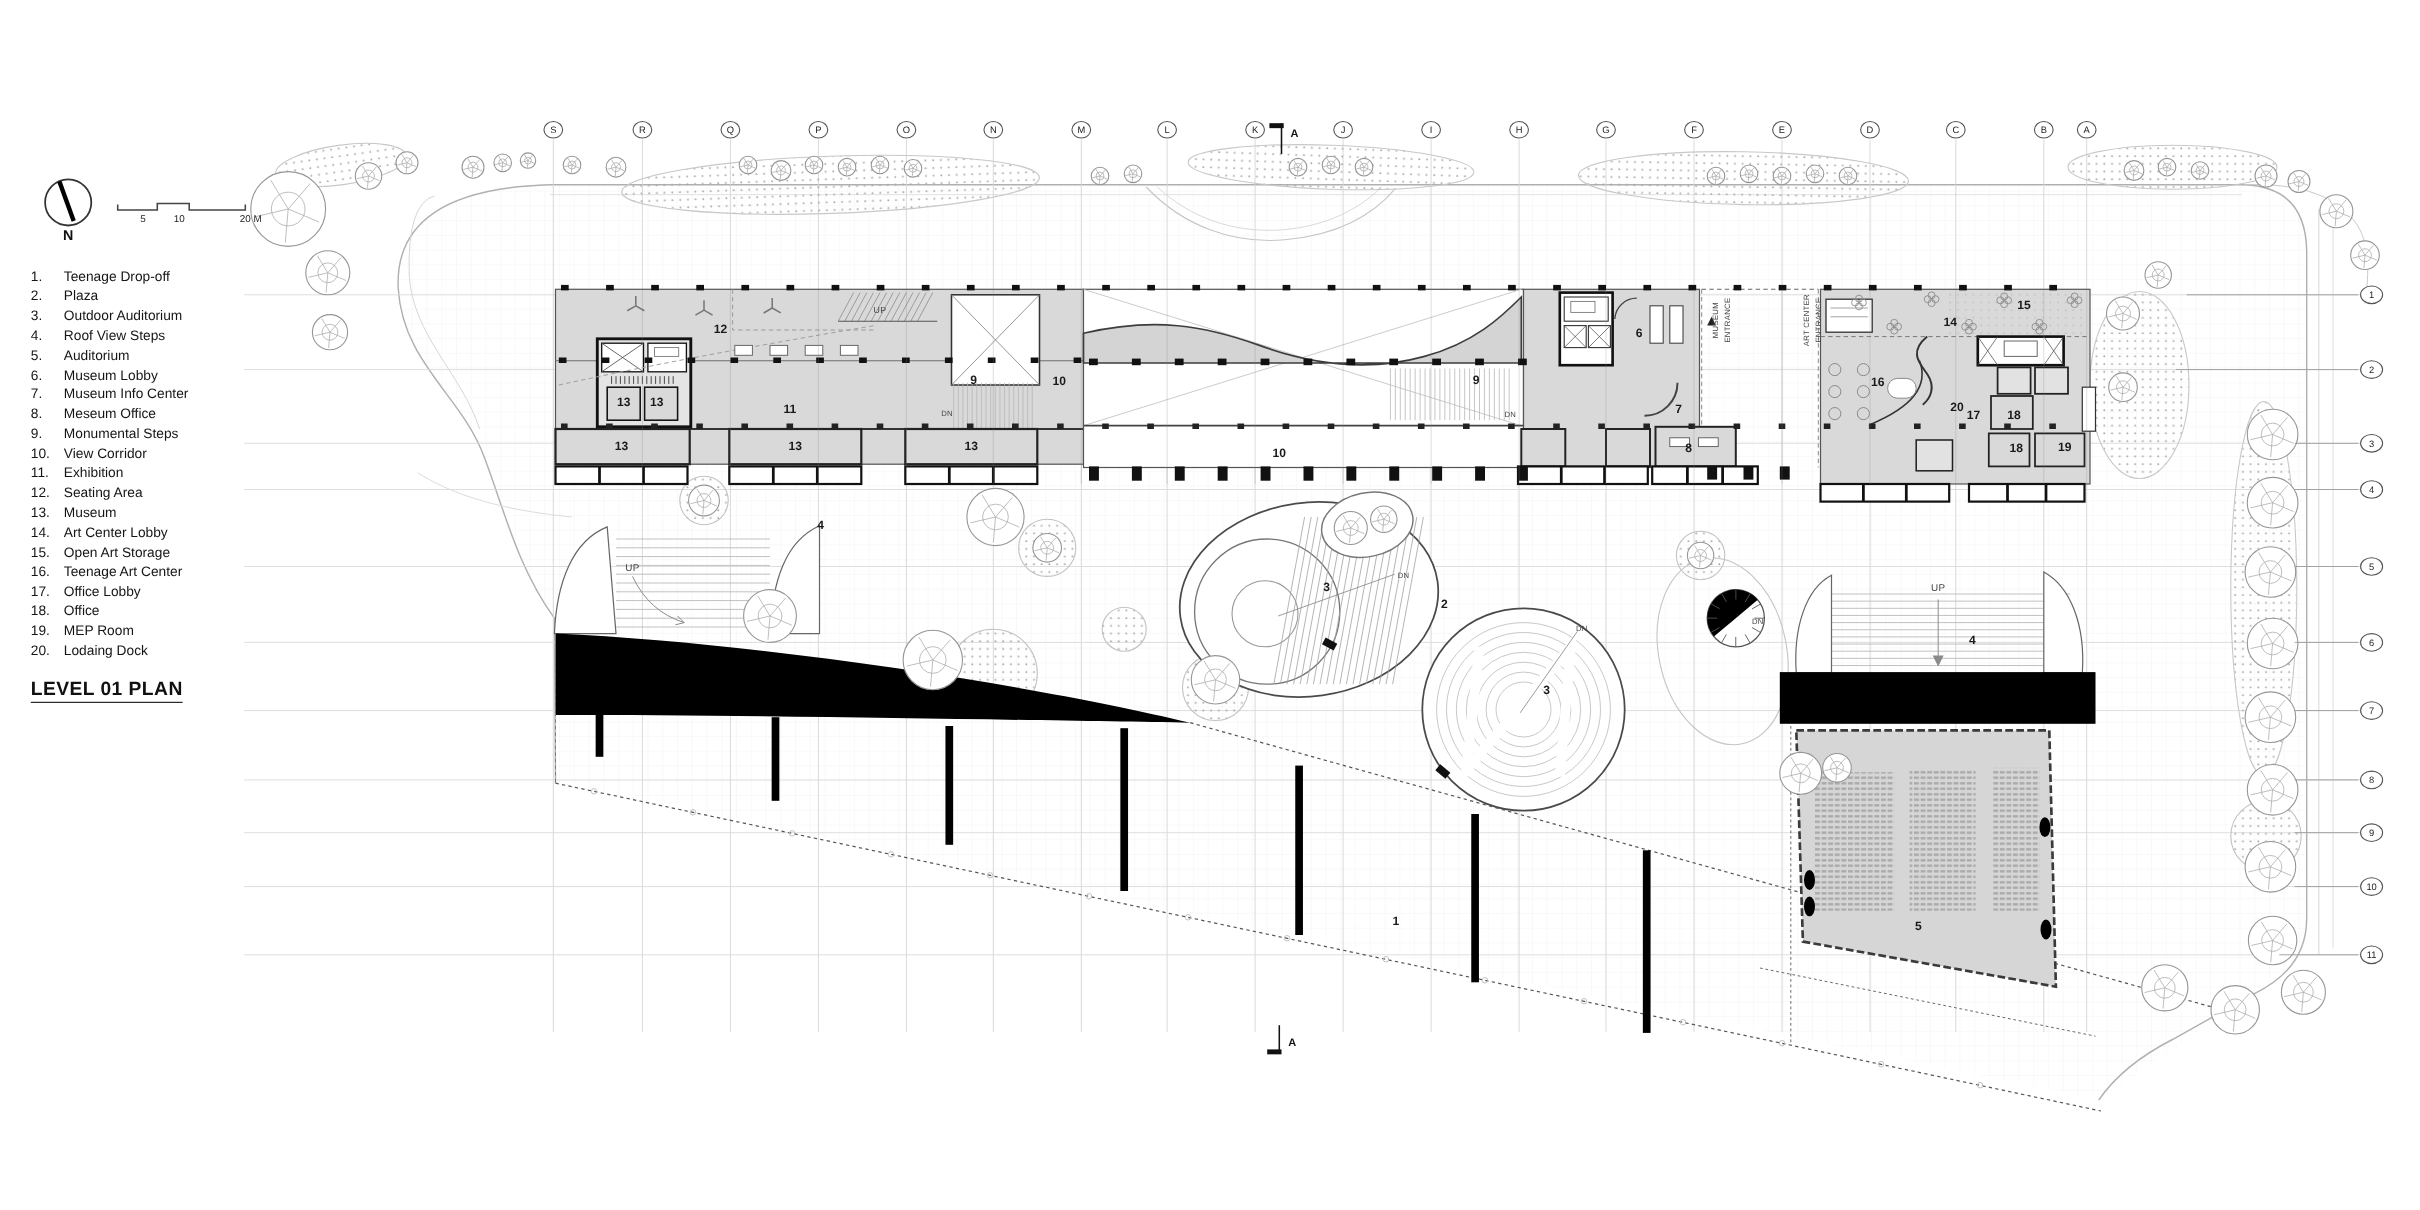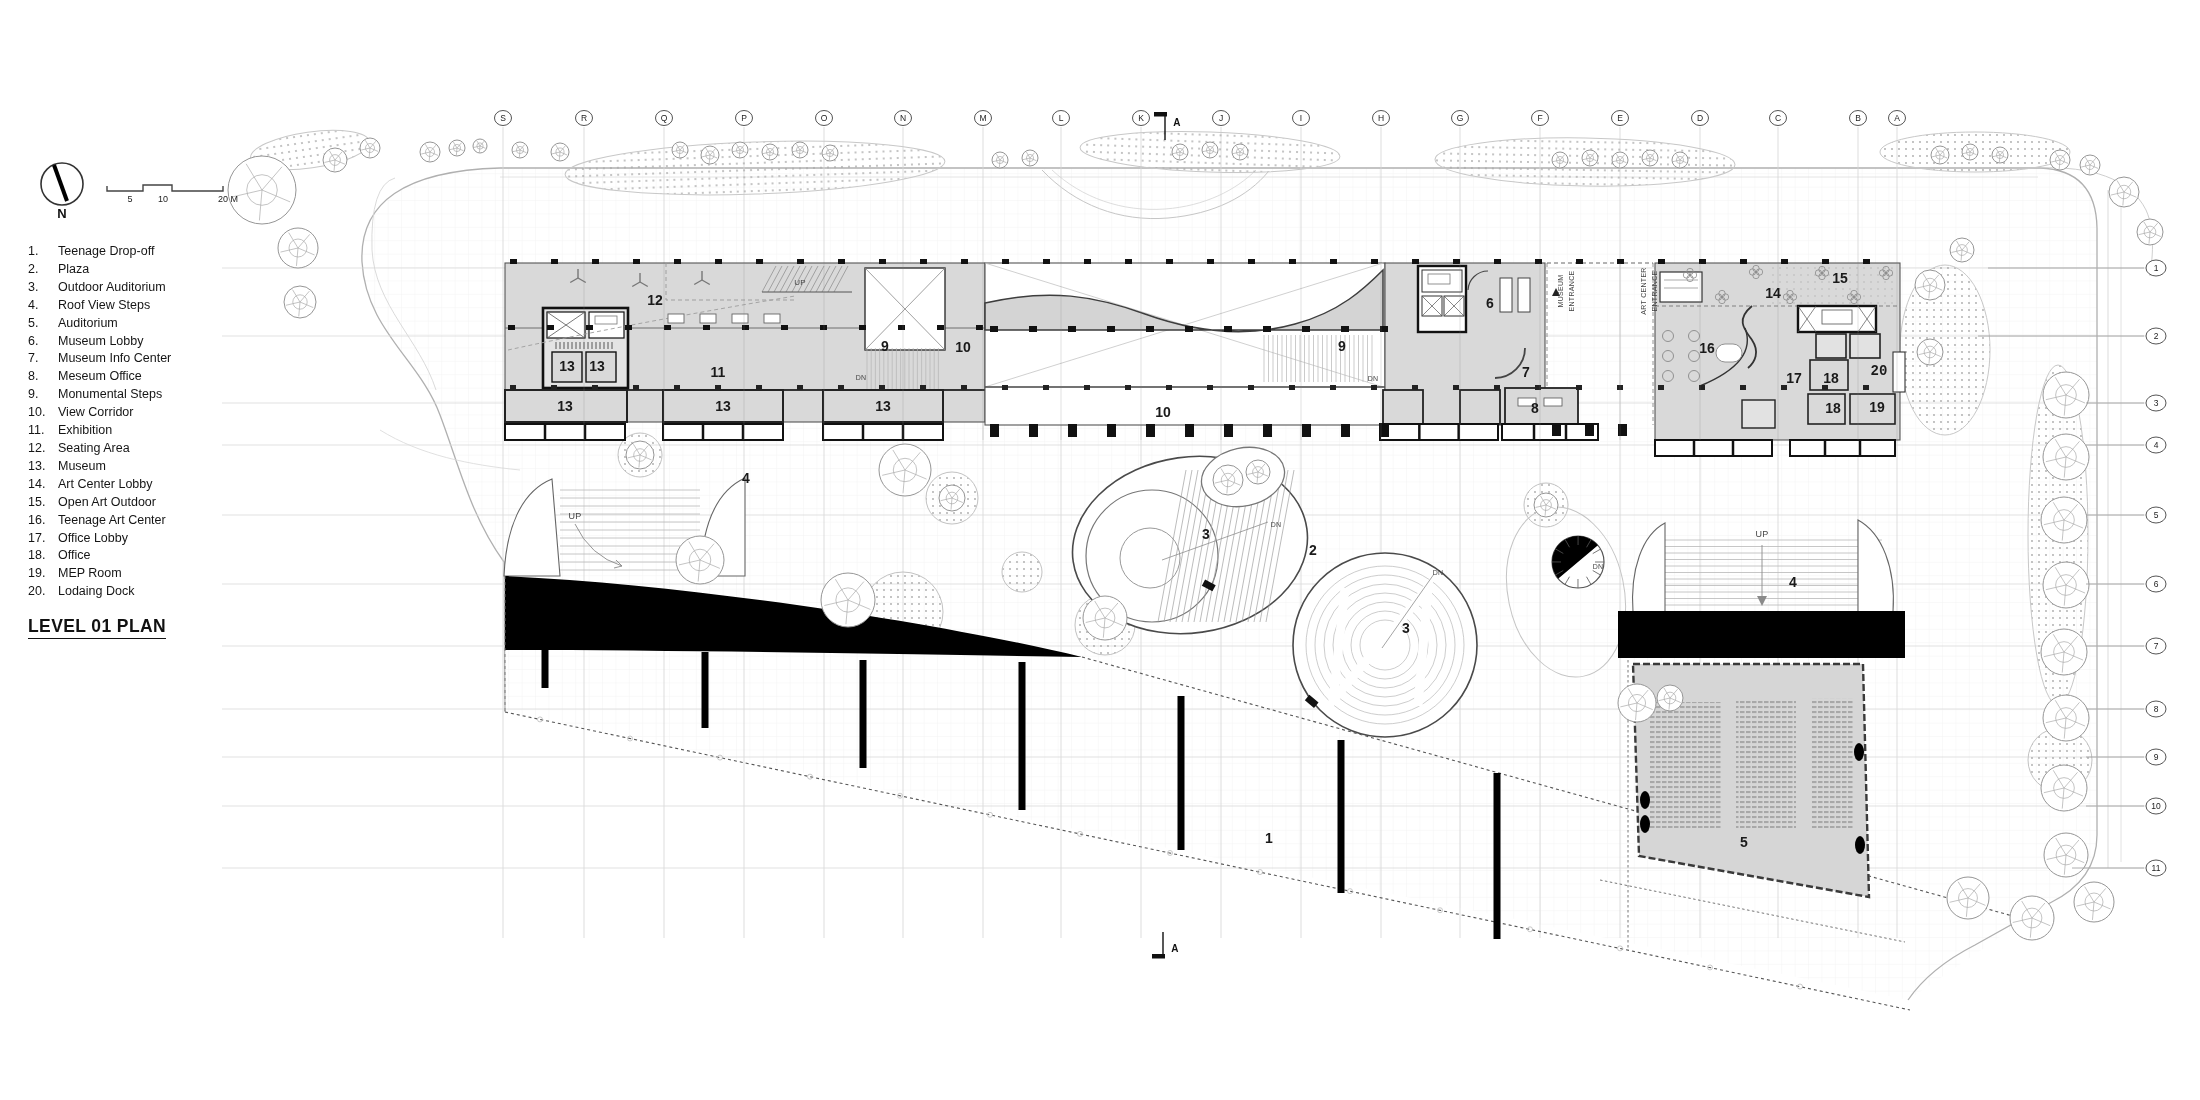--- a/index.html
+++ b/index.html
@@ -6,21 +6,21 @@
   #canvas{position:relative;width:2200px;height:1100px;background:#fff;overflow:hidden;
           font-family:"Liberation Sans",sans-serif;color:#111;}
   #plan-svg{position:absolute;left:0;top:0;}
   .abs{position:absolute;}
   .legend{left:28px;top:243px;font-size:12.5px;line-height:17.9px;color:#151515;}
   .legend-row{display:flex;}
   .legend-num{width:30px;flex:0 0 30px;}
   .legend-label{white-space:nowrap;}
   .plan-title{left:28px;top:616px;font-size:17.5px;font-weight:bold;letter-spacing:.4px;
               border-bottom:1.6px solid #111;padding-bottom:1px;}
-  .room-label{transform:translate(-50%,-50%);font-weight:600;font-size:14px;color:#1a1a1a;white-space:nowrap;text-align:center;}
+  .room-label{transform:translate(-50%,-50%);font-weight:600;font-size:11px;color:#1a1a1a;white-space:nowrap;text-align:center;}
   .annot{transform:translate(-50%,-50%);color:#444;white-space:nowrap;letter-spacing:.3px;}
   .north-label{transform:translate(-50%,0);font-size:13px;font-weight:600;}
   .scale-tick{transform:translate(-50%,0);font-size:9px;color:#222;}
 </style>
 </head>
 <body>
 
 <div id="canvas">
 
 <svg id="plan-svg" width="2200" height="1100" viewBox="0 0 2200 1100">
@@ -1335,21 +1335,21 @@
     <span class="legend-label">Museum</span>
   </div>
 
   <div class="legend-row">
     <span class="legend-num">14.</span>
     <span class="legend-label">Art Center Lobby</span>
   </div>
 
   <div class="legend-row">
     <span class="legend-num">15.</span>
-    <span class="legend-label">Open Art Outdoor</span>
+    <span class="legend-label">Open Art Storage</span>
   </div>
 
   <div class="legend-row">
     <span class="legend-num">16.</span>
     <span class="legend-label">Teenage Art Center</span>
   </div>
 
   <div class="legend-row">
     <span class="legend-num">17.</span>
     <span class="legend-label">Office Lobby</span>
@@ -1389,21 +1389,21 @@
       <div class="abs room-label" style="left: 963px; top: 347px;">10</div>
       <div class="abs room-label" style="left: 1342px; top: 346px;">9</div>
       <div class="abs room-label" style="left: 1163px; top: 412px;">10</div>
       <div class="abs room-label" style="left: 1490px; top: 303px;">6</div>
       <div class="abs room-label" style="left: 1526px; top: 372px;">7</div>
       <div class="abs room-label" style="left: 1535px; top: 408px;">8</div>
       <div class="abs room-label" style="left: 1727px; top: 293px; margin-left: 46px;">14</div>
       <div class="abs room-label" style="left: 1840px; top: 278px;">15</div>
       <div class="abs room-label" style="left: 1707px; top: 348px;">16</div>
       <div class="abs room-label" style="left: 1794px; top: 343px; margin-top: 35px;">17</div>
-      <div class="abs room-label" style="left: 1879px; top: 371px; font-family: Liberation Mono, monospace;">20</div>
+      <div class="abs room-label" style="left: 1779px; top: 371px;">20</div>
       <div class="abs room-label" style="left: 1831px; top: 378px;">18</div>
       <div class="abs room-label" style="left: 1833px; top: 408px;">18</div>
       <div class="abs room-label" style="left: 1877px; top: 407px;">19</div>
       <div class="abs room-label" style="left: 746px; top: 478px;">4</div>
       <div class="abs room-label" style="left: 1793px; top: 582px;">4</div>
       <div class="abs room-label" style="left: 1206px; top: 534px;">3</div>
       <div class="abs room-label" style="left: 1313px; top: 550px;">2</div>
       <div class="abs room-label" style="left: 1406px; top: 628px;">3</div>
       <div class="abs room-label" style="left: 1269px; top: 838px;">1</div>
       <div class="abs room-label" style="left: 1744px; top: 842px;">5</div>

